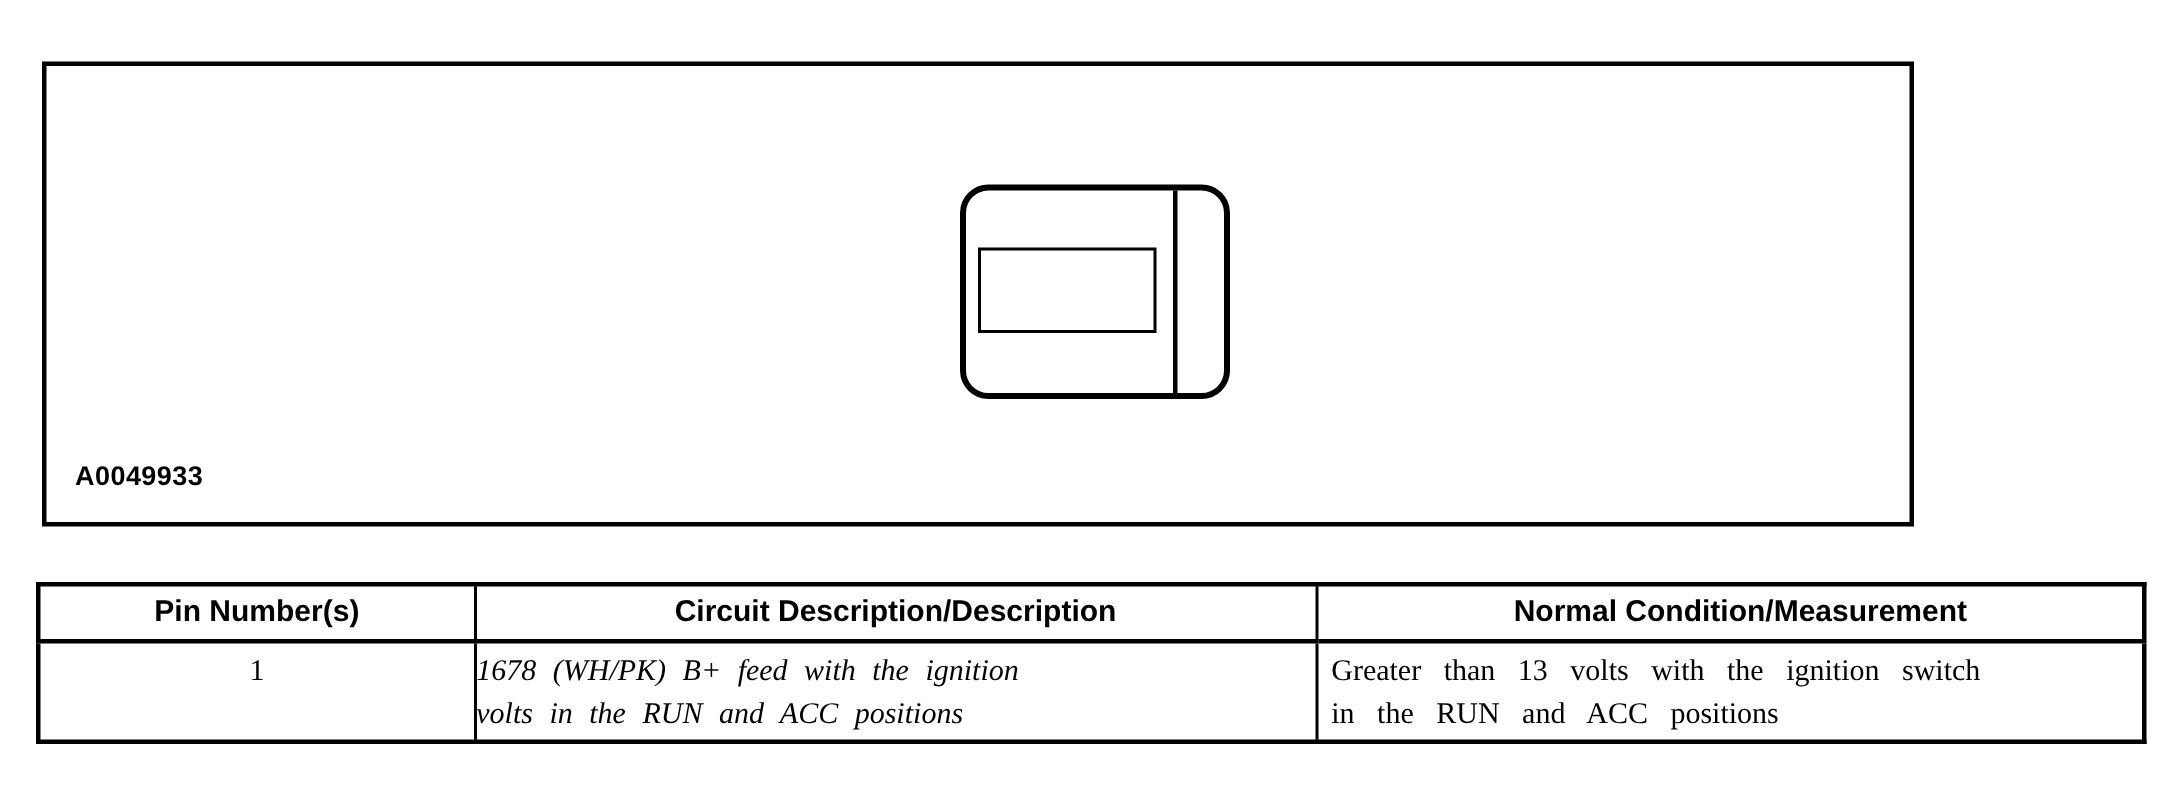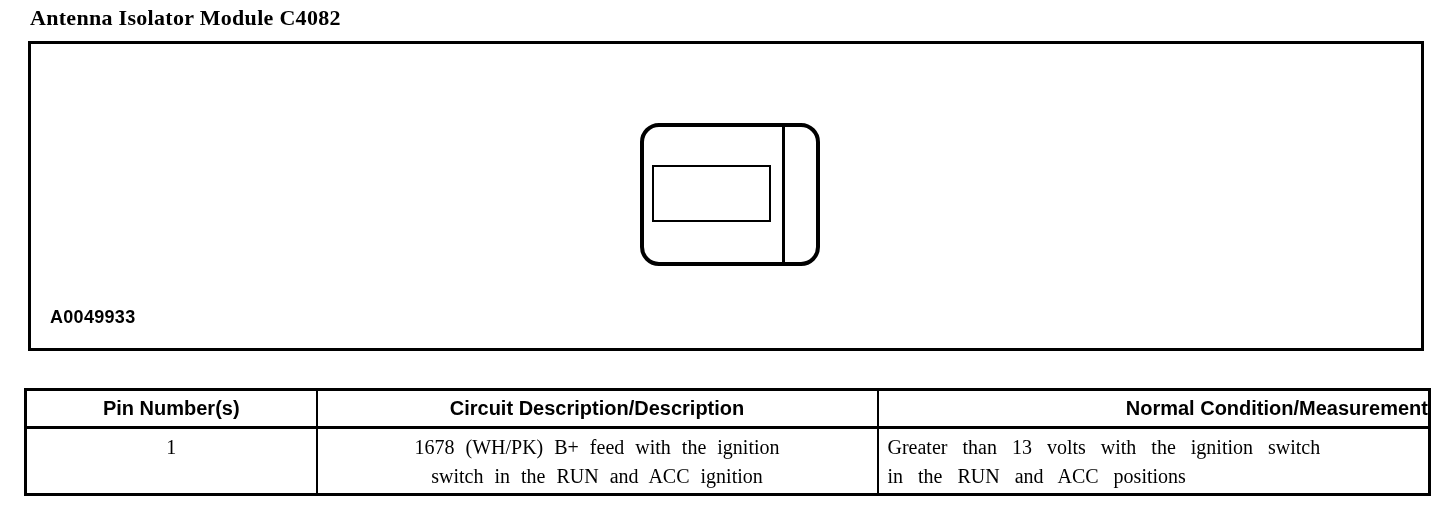--- a/index.html
+++ b/index.html
@@ -27,21 +27,21 @@
     font-size: 22px;
     letter-spacing: 0.3px;
     white-space: nowrap;
   }
 
   
   .figure-box {
     position: absolute;
     left: 28px;
     top: 41px;
-    width: 1396px;
+    width: 1248px;
     height: 310px;
     border: 3px solid #000000;
     box-sizing: border-box;
     background: #ffffff;
   }
 
   
   .module-outline {
     position: absolute;
     left: 609px;
@@ -102,53 +102,53 @@
 
   .pin-table th {
     font-family: "Liberation Sans", sans-serif;
     font-weight: bold;
     font-size: 20px;
     height: 38px;
     text-align: center;
     vertical-align: middle;
   }
   .pin-table th.col-normal {
-    text-align: right;
+    text-align: center;
     padding-left: 14px;
   }
 
   .pin-table td {
     font-family: "Liberation Serif", serif;
     font-size: 20px;
     line-height: 29px;
     height: 67px;
     vertical-align: top;
     padding-top: 4px;
   }
   .pin-table td.cell-pin {
     text-align: center;
   }
   .pin-table td.cell-circuit {
-    text-align: center;
+    text-align: left;
     word-spacing: 6px;
+    font-style: italic;
   }
   .pin-table td.cell-normal {
     text-align: left;
     padding-left: 9px;
     padding-right: 5px;
     word-spacing: 10px;
   }
   .cell-line { display: block; }
 </style>
 </head>
 <body>
 
 <div class="page">
 
-  <div class="doc-title">Antenna Isolator Module C4082</div>
 
   <div class="figure-box">
 
     <div class="module-outline">
       <div class="module-window"></div>
       <div class="module-divider"></div>
     </div>
 
     <div class="figure-label">A0049933</div>
   </div>
@@ -162,21 +162,21 @@
     <tbody>
       <tr class="header-row">
         <th class="col-pin">Pin Number(s)</th>
         <th class="col-circuit">Circuit Description/Description</th>
         <th class="col-normal">Normal Condition/Measurement</th>
       </tr>
       <tr class="data-row">
         <td class="cell-pin">1</td>
         <td class="cell-circuit">
           <span class="cell-line">1678 (WH/PK) B+ feed with the ignition</span>
-          <span class="cell-line">switch in the RUN and ACC ignition</span>
+          <span class="cell-line">volts in the RUN and ACC positions</span>
         </td>
         <td class="cell-normal">
           <span class="cell-line">Greater than 13 volts with the ignition switch</span>
           <span class="cell-line">in the RUN and ACC positions</span>
         </td>
       </tr>
     </tbody>
   </table>
 
 </div>

